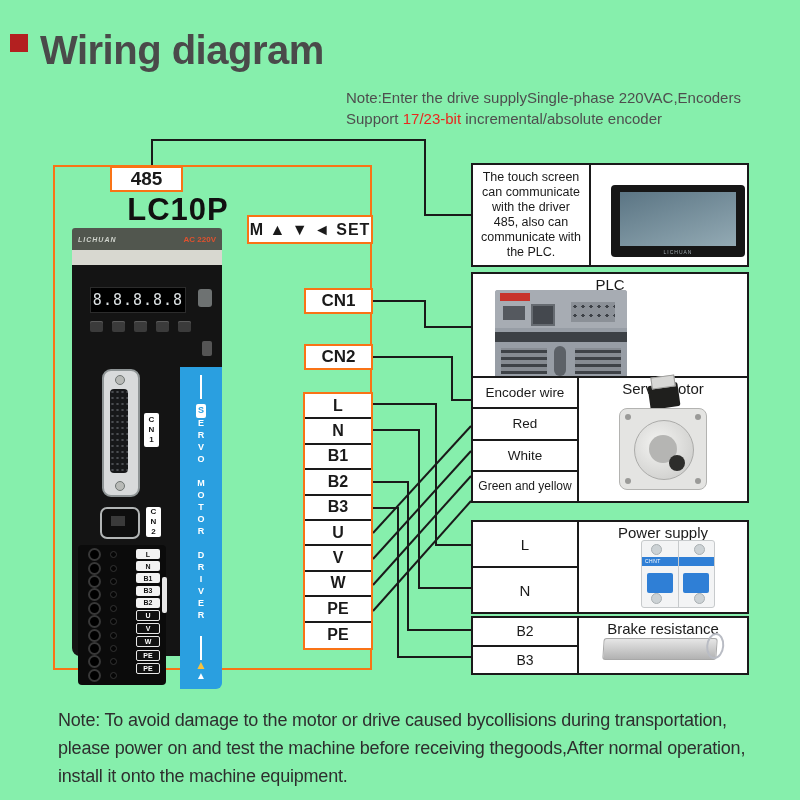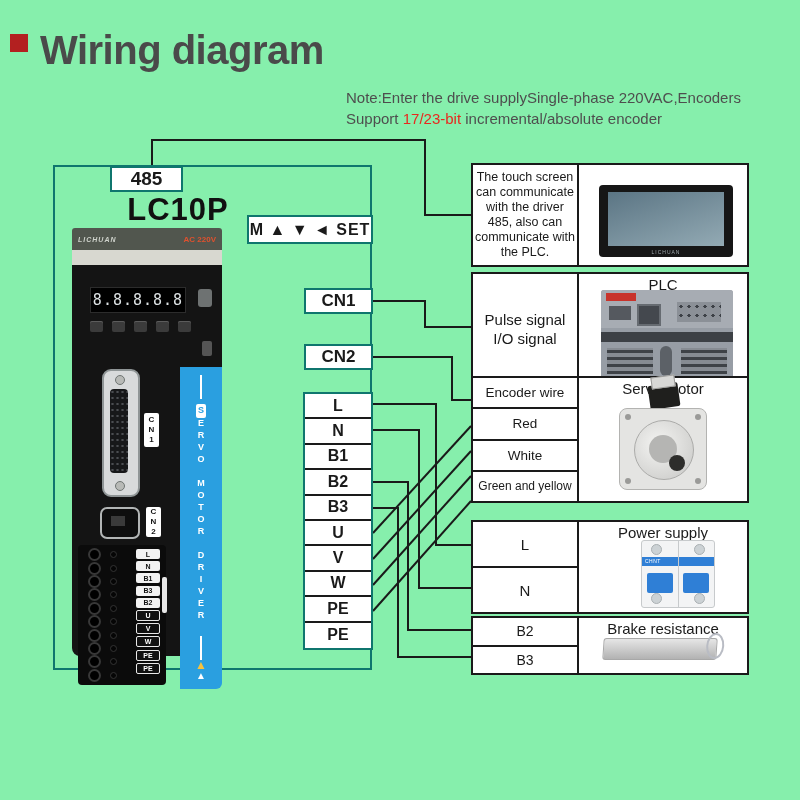--- a/index.html
+++ b/index.html
@@ -1,20 +1,20 @@
 <!DOCTYPE html>
 <html><head>
 <meta charset="utf-8">
 <style>
   html,body{margin:0;padding:0;background:#fff;}
   #canvas{position:relative;width:800px;height:800px;background:#86efac;overflow:hidden;
           font-family:"Liberation Sans",sans-serif;color:#1a1a1a;}
   .abs{position:absolute;box-sizing:border-box;}
   
-  .box{position:absolute;box-sizing:border-box;border:2px solid #0f766e;background:#fff;}
+  .box{position:absolute;box-sizing:border-box;border:2px solid #f97316;background:#fff;}
   .cent{display:flex;align-items:center;justify-content:center;}
   
   #red-mark{left:10px;top:34px;width:18px;height:18px;background:#b32020;}
   #title{left:40px;top:28px;font-size:40px;font-weight:700;color:#4a4a4a;letter-spacing:-0.5px;}
   #top-note{left:346px;top:87px;width:434px;font-size:15px;line-height:21px;color:#4e4e4e;}
   #top-note .hl{color:#e8281e;}
   
   #wires{position:absolute;left:0;top:0;}
   #wires polyline,#wires line{fill:none;stroke:#1a1a1a;stroke-width:2;}
   
@@ -28,21 +28,21 @@
   #stack .trm{display:flex;align-items:center;justify-content:center;font-size:16px;font-weight:700;border-bottom:2px solid #1a1a1a;}
   #stack .trm:last-child{border-bottom:none;}
   
   .panel{position:absolute;border:2px solid #1a1a1a;background:#fff;display:flex;}
   .panel .pl{width:104px;border-right:2px solid #1a1a1a;display:flex;flex-direction:column;}
   .panel .pr{flex:1;position:relative;}
   .panel .ptitle{text-align:center;font-size:15px;padding-top:2px;color:#1a1a1a;}
   .rowcell{flex:1;display:flex;align-items:center;justify-content:center;border-bottom:2px solid #1a1a1a;font-size:13.5px;}
   .rowcell:last-child{border-bottom:none;}
   #p-hmi{left:471px;top:163px;width:274px;height:100px;}
-  #p-hmi .pl{align-items:center;justify-content:center;text-align:center;font-size:12.5px;line-height:15px;padding:0;}
+  #p-hmi .pl{align-items:center;justify-content:center;text-align:center;font-size:12.5px;line-height:15px;padding:6px;}
   #p-plc{left:471px;top:272px;width:274px;height:110px;}
   #p-plc .pl{align-items:center;justify-content:center;text-align:center;font-size:15px;line-height:19px;}
   #p-servo{left:471px;top:376px;width:274px;height:123px;}
   #p-power{left:471px;top:520px;width:274px;height:90px;}
   #p-power .rowcell{font-size:15px;}
   #p-brake{left:471px;top:616px;width:274px;height:55px;}
   #p-brake .rowcell{font-size:14px;}
   
   .tablet{position:absolute;left:20px;top:20px;width:134px;height:72px;background:#161616;border-radius:4px;}
   .tablet .scr{position:absolute;left:9px;top:7px;right:9px;bottom:11px;
@@ -268,24 +268,20 @@
     <div class="pl">The touch screen can communicate with the driver 485, also can communicate with the PLC.</div>
     <div class="pr">
       <div class="tablet">
         <div class="scr"></div>
         <div class="tbrand">LICHUAN</div>
       </div>
     </div>
   </div>
 
   <div class="panel" id="p-plc">
-    <div class="pl">
-      <div>Pulse signal</div>
-      <div>I/O signal</div>
-    </div>
     <div class="pr">
       <div class="ptitle">PLC</div>
       <div class="plcbody">
         <div class="ptop"></div>
           <div class="pred"></div>
           <div class="pd1"></div>
           <div class="pd2"></div>
           <div class="pd3"></div>
         <div class="pmid"></div>
         <div class="vent" style="left:6px;"></div>
@@ -349,14 +345,19 @@
       <div class="rowcell">B3</div>
     </div>
     <div class="pr">
       <div class="ptitle">Brake resistance</div>
       <div class="resistor">
           <i class="loop"></i>
         </div>
     </div>
   </div>
 
+  <div class="abs" id="bottom-note">
+    <div>Note: To avoid damage to the motor or drive caused bycollisions during transportation,</div>
+    <div>please power on and test the machine before receiving thegoods,After normal operation,</div>
+    <div>install it onto the machine equipment.</div>
+  </div>
 
 </div>
 
 </body></html>

